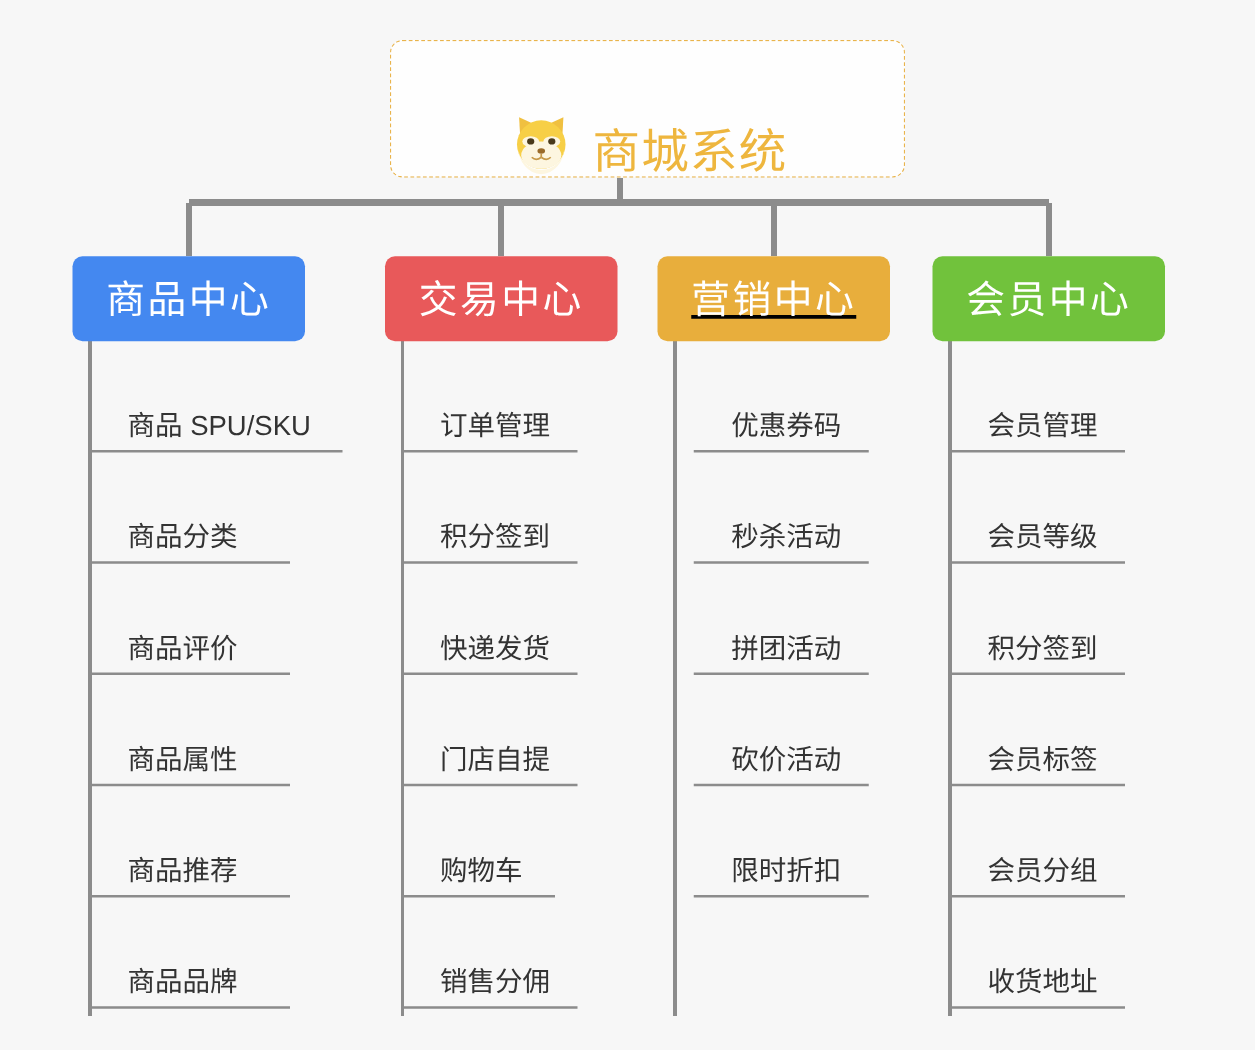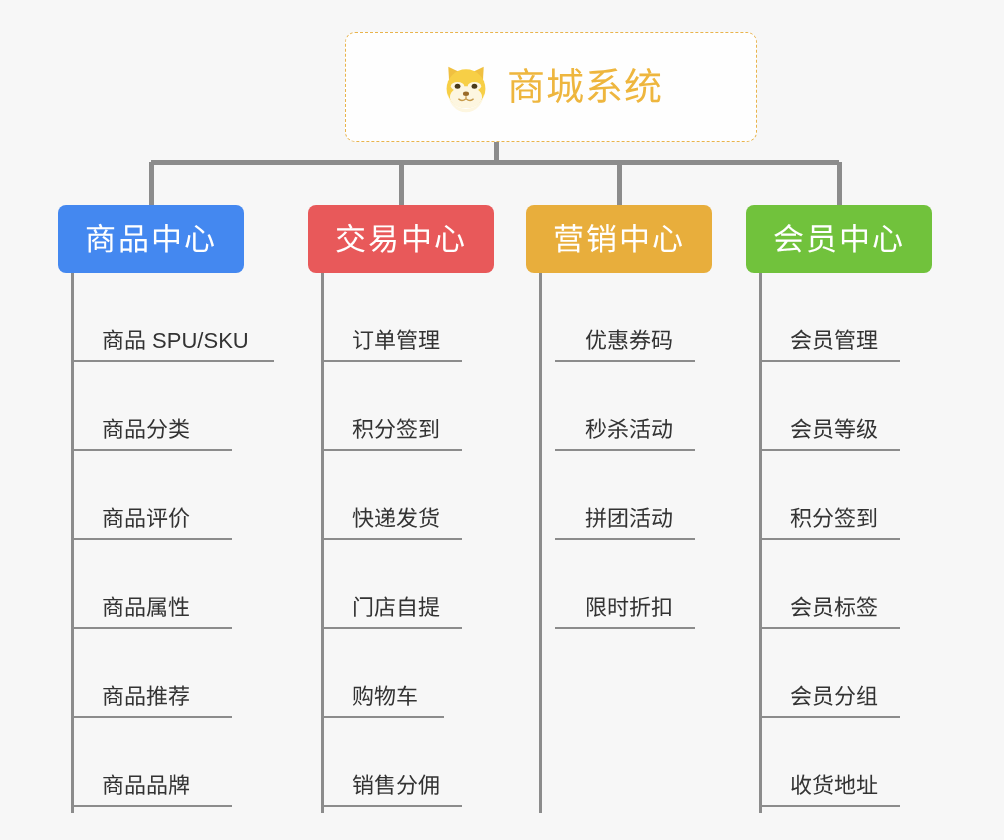--- a/index.html
+++ b/index.html
@@ -39,25 +39,24 @@
     position: absolute;
     left: 312px;
     top: 32px;
     width: 412px;
     height: 110px;
     box-sizing: border-box;
     background: #fefefe;
     border: 1px dashed #e9b44c;
     border-radius: 10px;
     display: flex;
-    align-items: center;
+    align-items: flex-end;
     justify-content: center;
     gap: 14px;
     z-index: 3;
-    margin-left: 33px;
   }
   .root-title {
     font-size: 38px;
     color: #eeb63e;
     letter-spacing: 1px;
     line-height: 1;
     white-space: nowrap;
   }
   .dog-emoji {
     width: 54px;
@@ -82,21 +81,21 @@
   .cat-label {
     font-size: 31px;
     color: #ffffff;
     letter-spacing: 2px;
     white-space: nowrap;
     line-height: 1;
   }
 
   .cat-0 { left: 58px;  background: #4488f0; }
   .cat-1 { left: 308px; background: #e8595a; }
-  .cat-2 { left: 526px; background: #e8ae3c; }
+  .cat-2 { left: 526px; background: #e8ae3c; text-decoration: underline; }
   .cat-3 { left: 746px; background: #71c23c; }
 
   
   .leaf-col {
     position: absolute;
     top: 273px;
     width: 230px;
     z-index: 2;
   }
   .col-0 { left: 58px; }
@@ -257,20 +256,24 @@
       </div>
       <div class="leaf-item">
         <span class="leaf-text">秒杀活动</span>
         <div class="leaf-underline w-md"></div>
       </div>
       <div class="leaf-item">
         <span class="leaf-text">拼团活动</span>
         <div class="leaf-underline w-md"></div>
       </div>
       <div class="leaf-item">
+        <span class="leaf-text">砍价活动</span>
+        <div class="leaf-underline w-md"></div>
+      </div>
+      <div class="leaf-item">
         <span class="leaf-text">限时折扣</span>
         <div class="leaf-underline w-md"></div>
       </div>
     </div>
   <div class="leaf-col col-3">
       <div class="leaf-item">
         <span class="leaf-text">会员管理</span>
         <div class="leaf-underline w-md"></div>
       </div>
       <div class="leaf-item">

